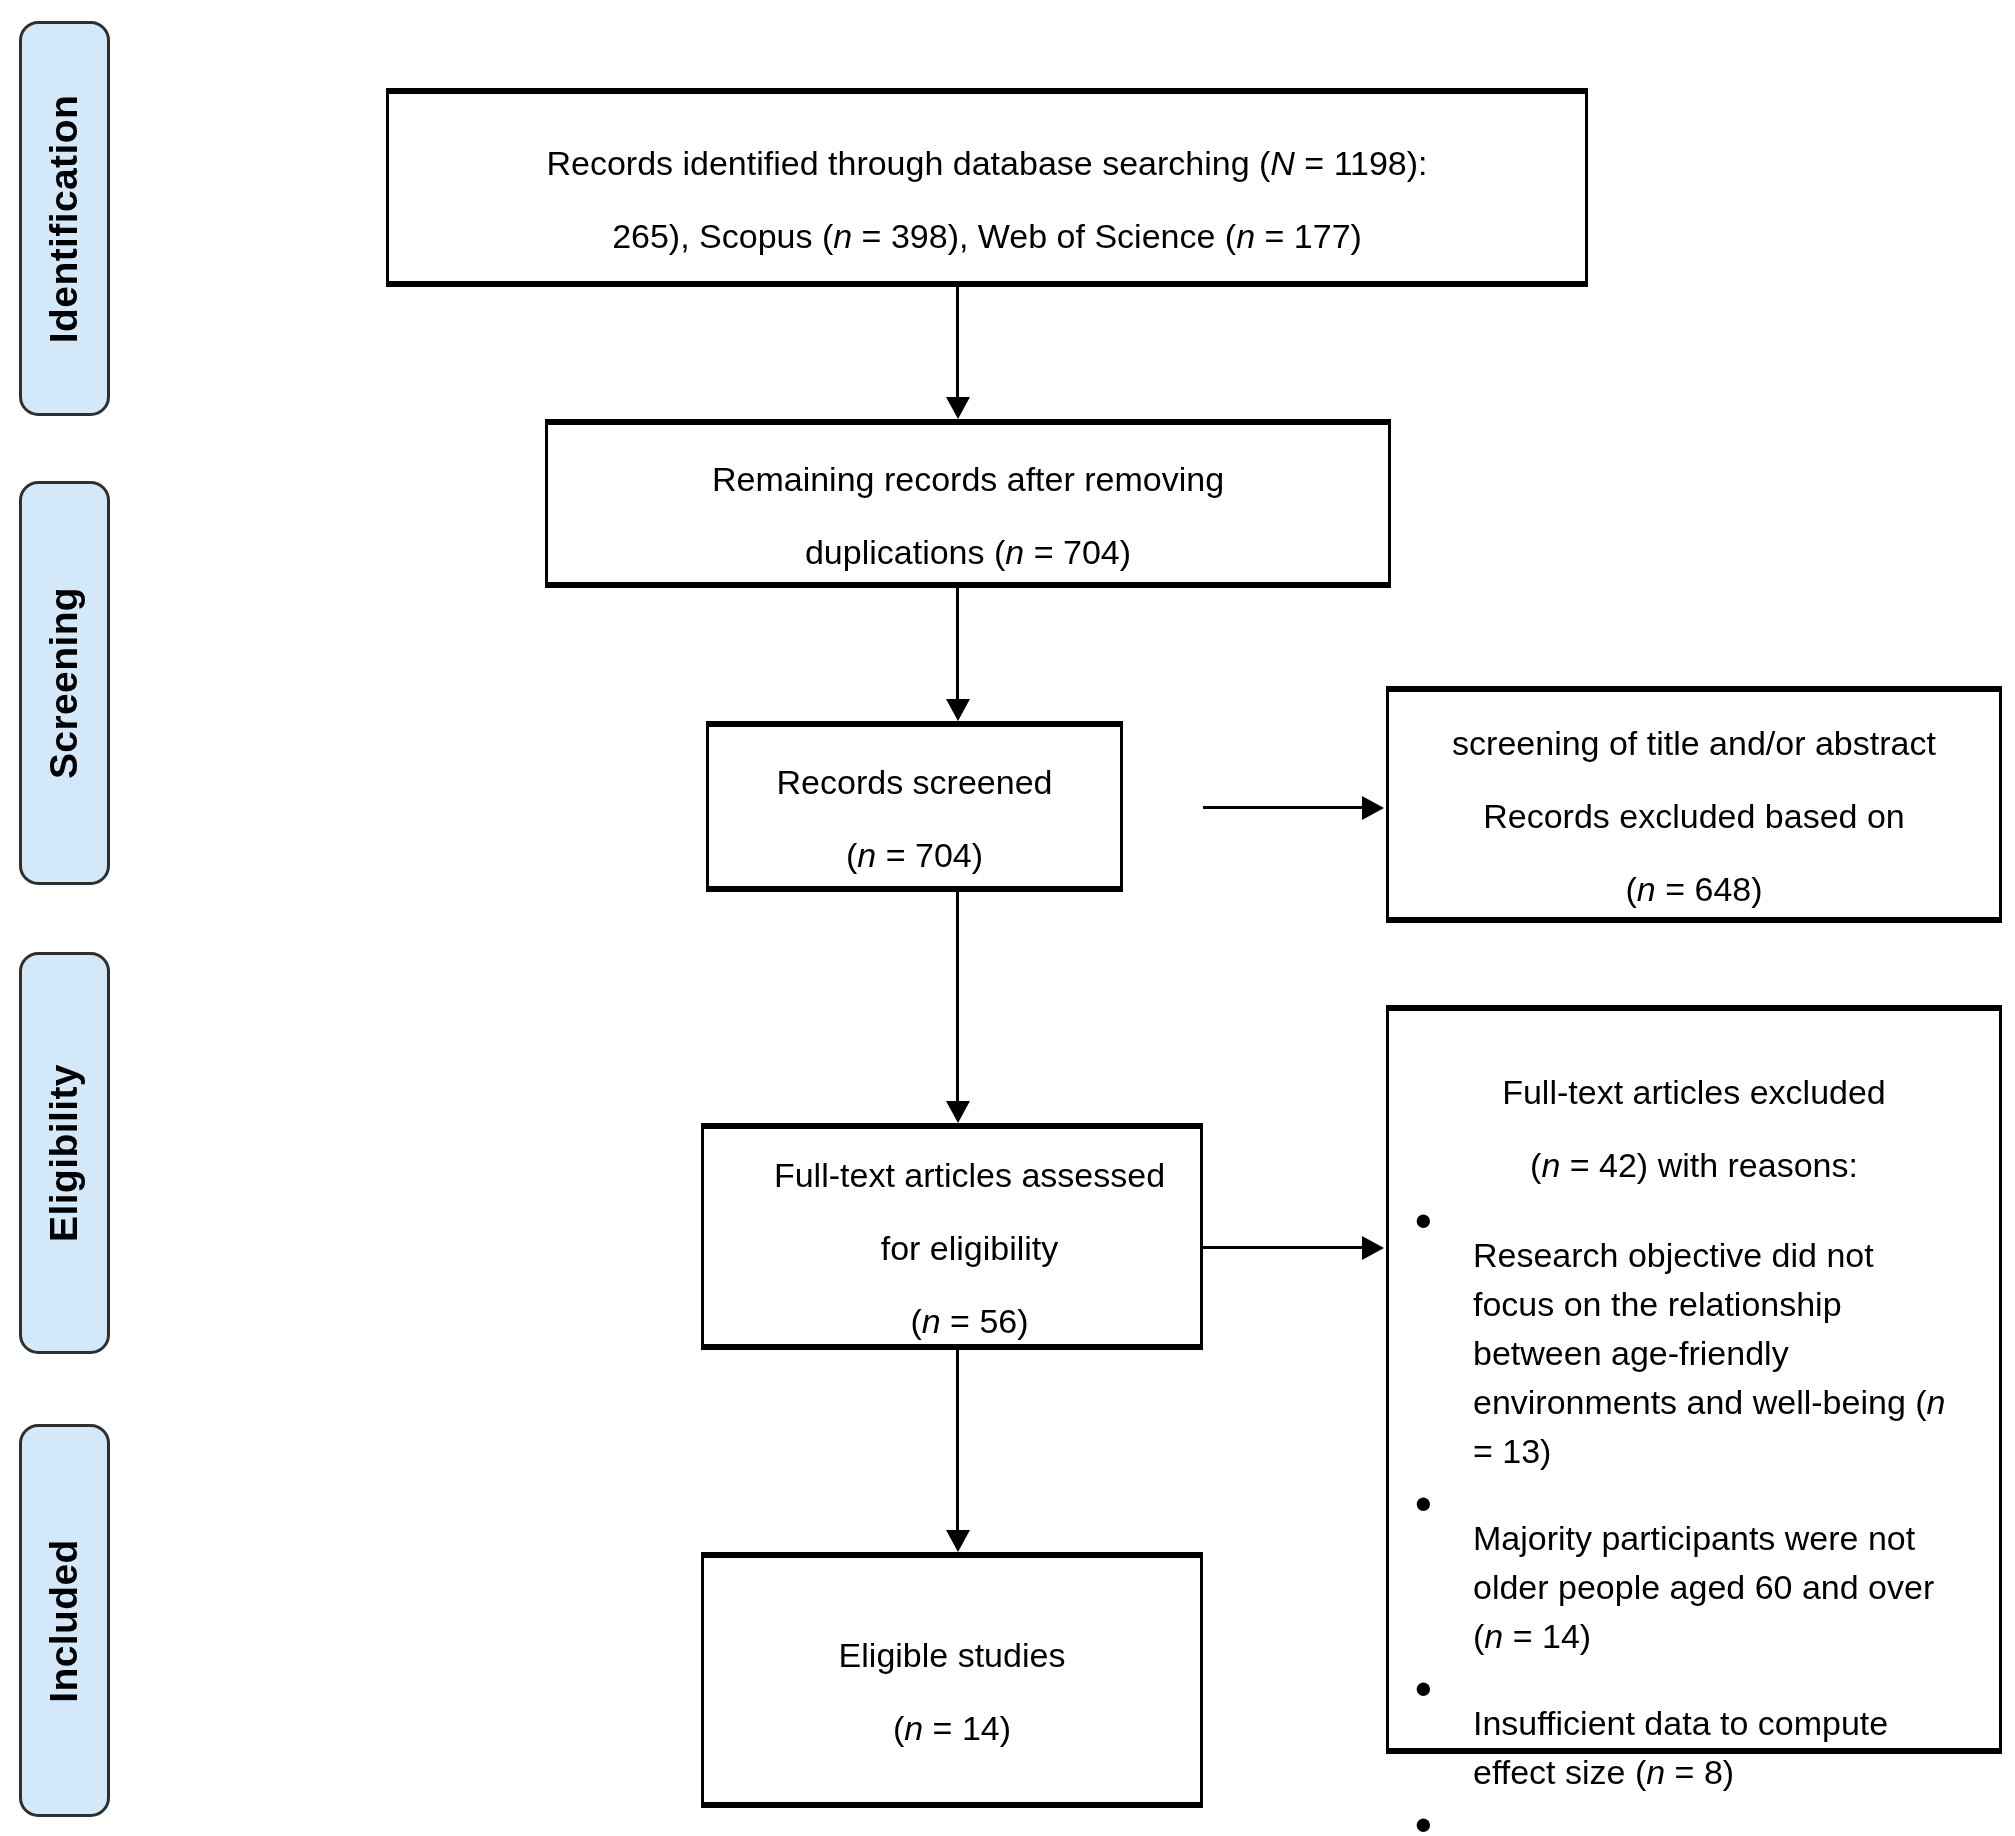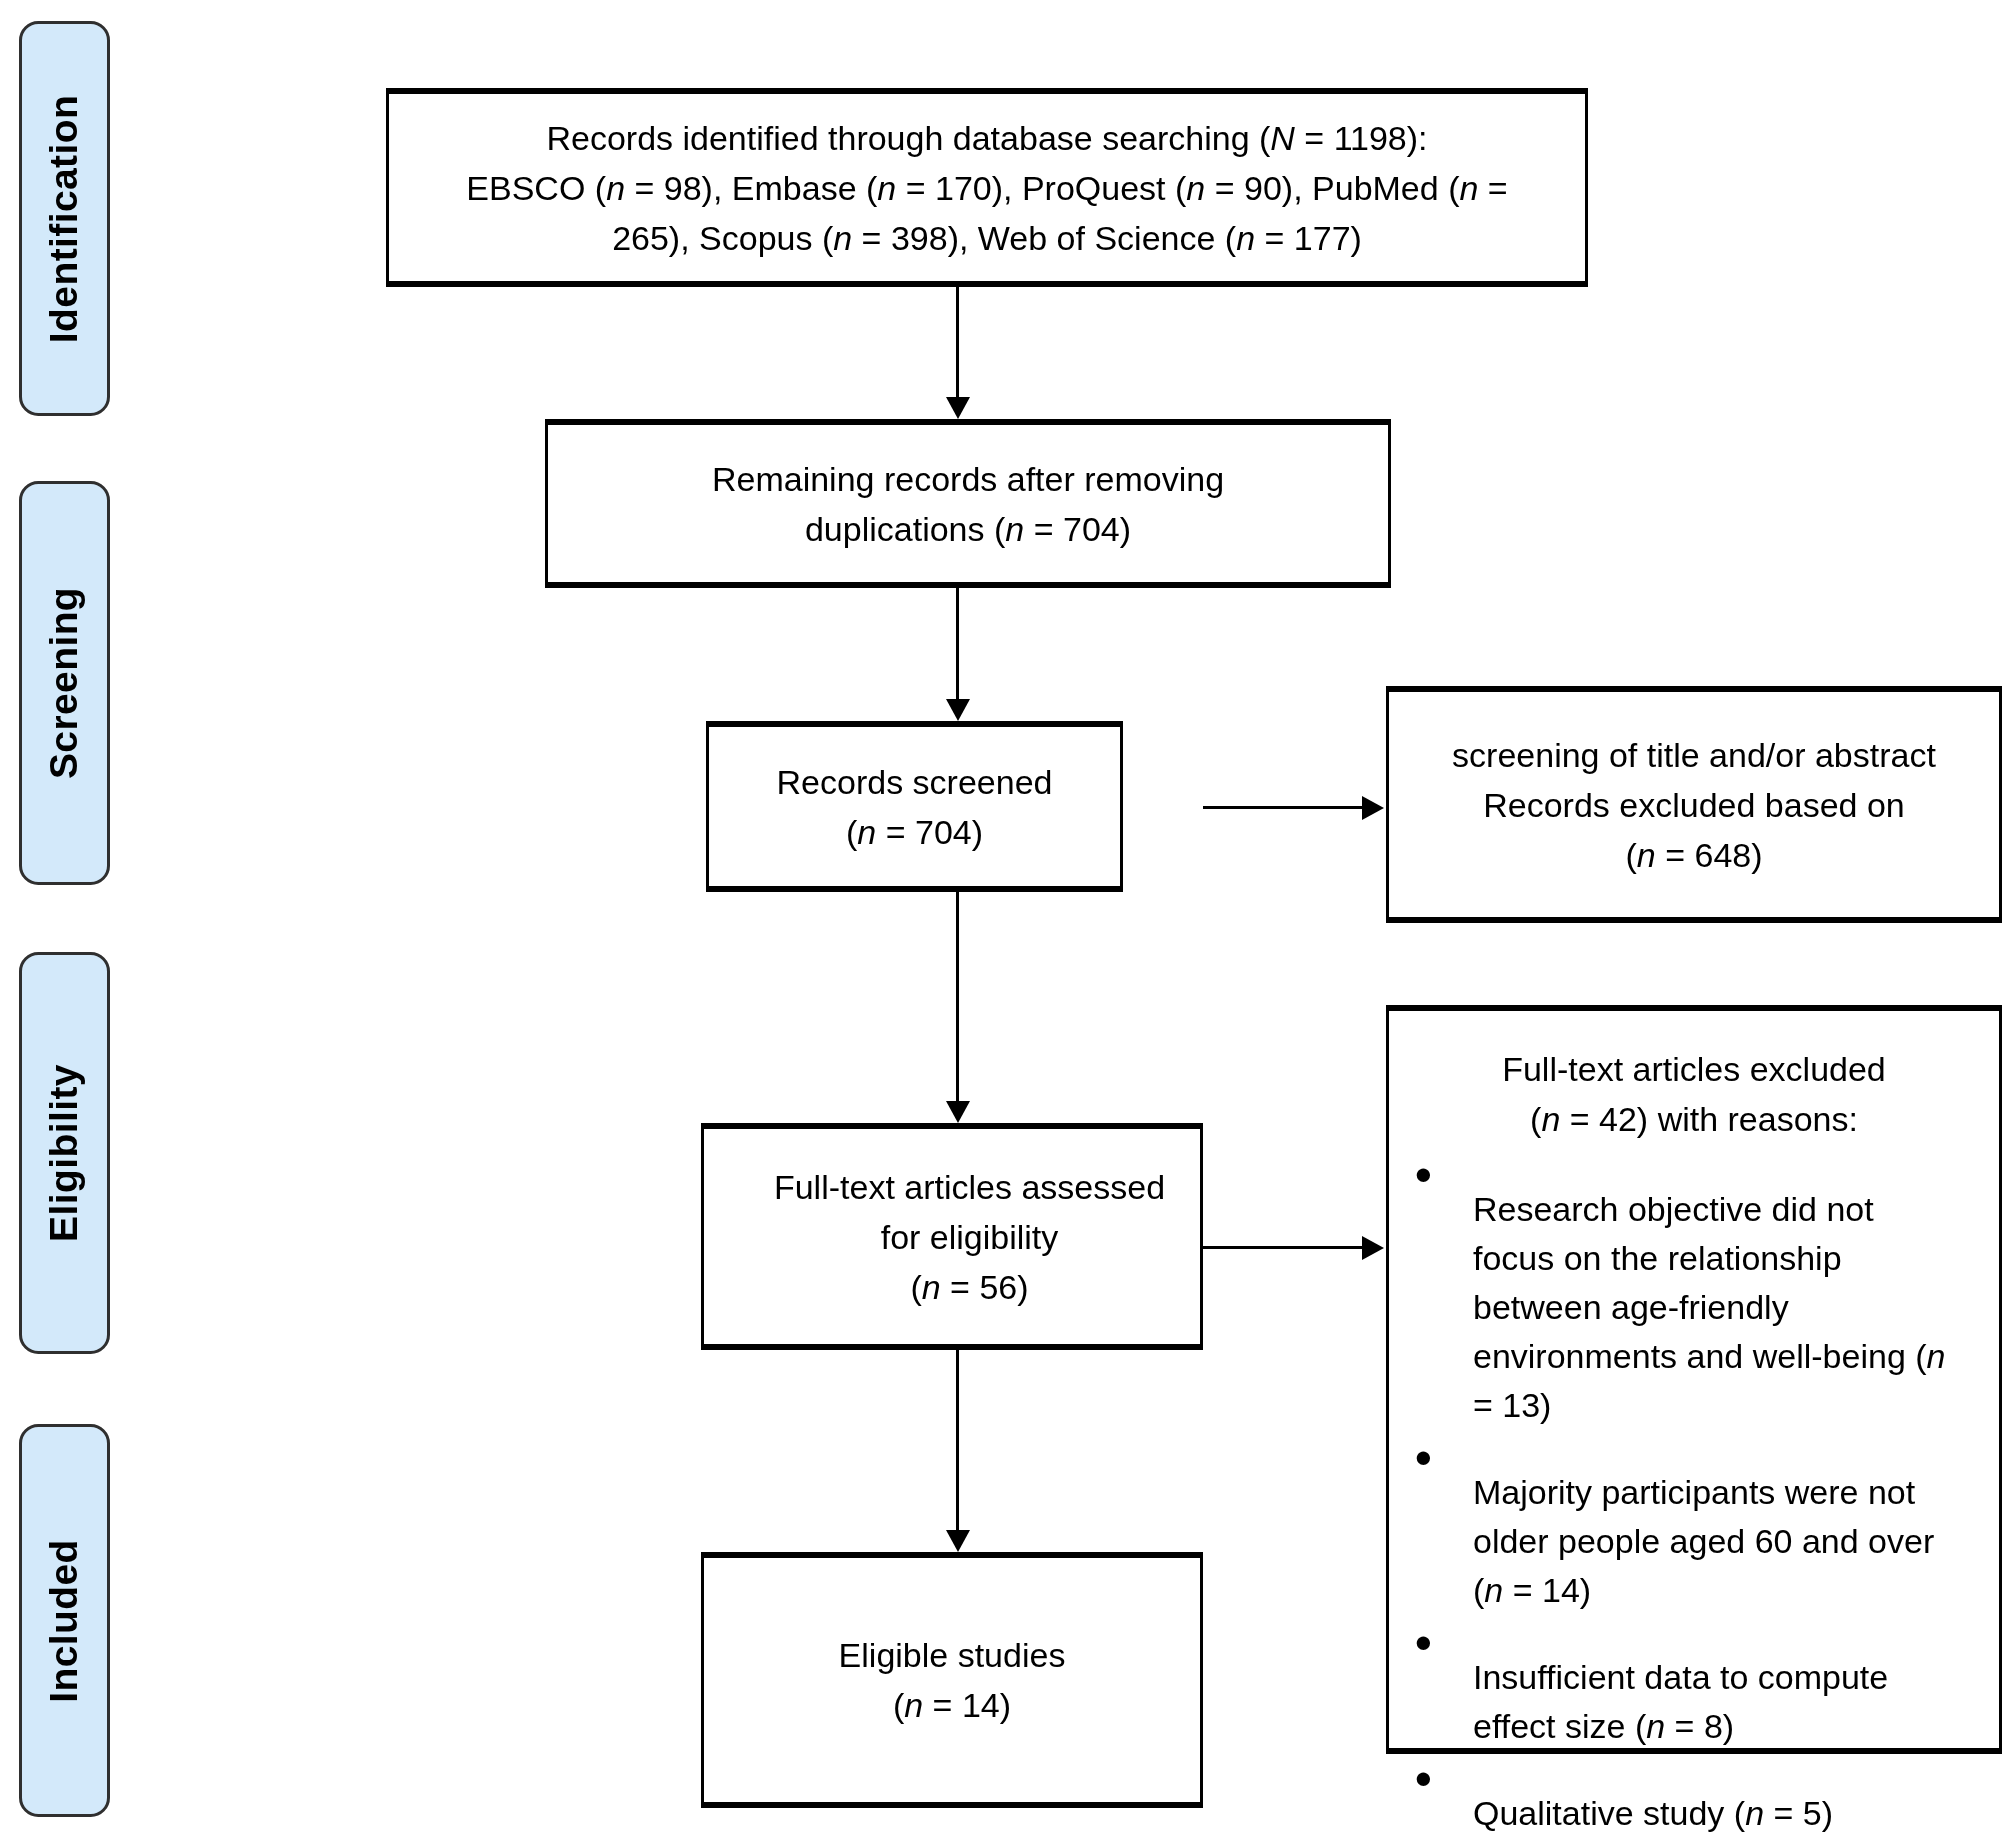--- a/index.html
+++ b/index.html
@@ -48,21 +48,21 @@
     align-items: center;
     justify-content: center;
     text-align: center;
     font-size: 34px;
     line-height: 50px;
   }
   .fbox.align-top {
     justify-content: flex-start;
     padding-top: 33px;
   }
-  .tline { width: 100%; }
+  .tline { width: 100%; margin-top: 23px; }
   .it { font-style: italic; }
 
   .rtitle {
     width: 100%;
     box-sizing: border-box;
     padding: 0 0;
     text-align: center;
     margin-bottom: 4.5px;
   }
   .bullets {
@@ -129,21 +129,20 @@
   </div>
   <div class="stage" style="top:952px;height:402px;">
     <span class="stage-label">Eligibility</span>
   </div>
   <div class="stage" style="top:1424px;height:393px;">
     <span class="stage-label">Included</span>
   </div>
 
   <div class="fbox" style="left:386px;top:88px;width:1202px;height:199px;">
       <div class="tline"><span>Records identified through database searching (</span><span class="it">N</span><span> = 1198):</span></div>
-      <div class="tline"><span>EBSCO (</span><span class="it">n</span><span> = 98), Embase (</span><span class="it">n</span><span> = 170), ProQuest (</span><span class="it">n</span><span> = 90), PubMed (</span><span class="it">n</span><span> =</span></div>
       <div class="tline"><span>265), Scopus (</span><span class="it">n</span><span> = 398), Web of Science (</span><span class="it">n</span><span> = 177)</span></div>
     </div>
 
   <div class="fbox" style="left:545px;top:419px;width:846px;height:169px;">
       <div class="tline"><span>Remaining records after removing</span></div>
       <div class="tline"><span>duplications (</span><span class="it">n</span><span> = 704)</span></div>
     </div>
 
   <div class="fbox" style="left:706px;top:721px;width:417px;height:171px;">
       <div class="tline"><span>Records screened</span></div>

